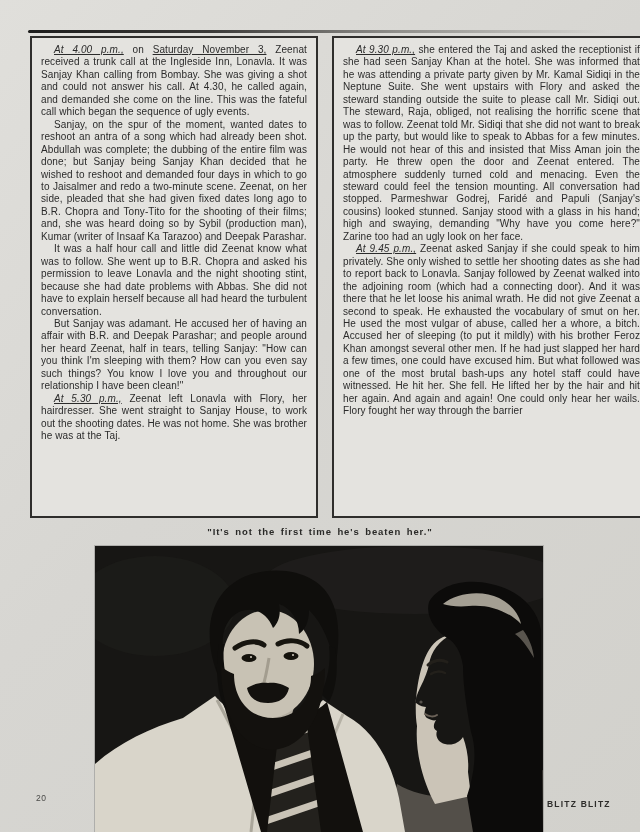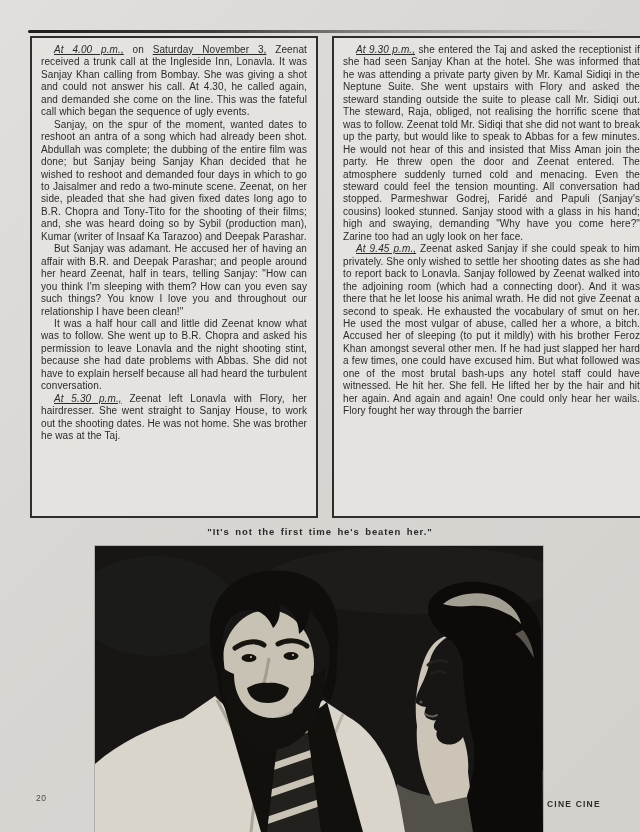--- a/index.html
+++ b/index.html
@@ -43,22 +43,22 @@
 </head>
 <body>
 
 <div class="page">
 
   <div class="top-shadow"></div>
 
   <div class="col col-left">
       <p class="para"><span class="lead">At 4.00 p.m.,</span><span> on </span><span class="u">Saturday November 3,</span><span> Zeenat received a trunk call at the Ingleside Inn, Lonavla. It was Sanjay Khan calling from Bombay. She was giving a shot and could not answer his call. At 4.30, he called again, and demanded she come on the line. This was the fateful call which began the sequence of ugly events.</span></p>
       <p class="para"><span>Sanjay, on the spur of the moment, wanted dates to reshoot an antra of a song which had already been shot. Abdullah was complete; the dubbing of the entire film was done; but Sanjay being Sanjay Khan decided that he wished to reshoot and demanded four days in which to go to Jaisalmer and redo a two-minute scene. Zeenat, on her side, pleaded that she had given fixed dates long ago to B.R. Chopra and Tony-Tito for the shooting of their films; and, she was heard doing so by Sybil (production man), Kumar (writer of Insaaf Ka Tarazoo) and Deepak Parashar.</span></p>
+      <p class="para"><span>It was a half hour call and little did Zeenat know what was to follow. She went up to B.R. Chopra and asked his permission to leave Lonavla and the night shooting stint, because she had date problems with Abbas. She did not have to explain herself because all had heard the turbulent conversation.</span></p>
       <p class="para"><span>But Sanjay was adamant. He accused her of having an affair with B.R. and Deepak Parashar; and people around her heard Zeenat, half in tears, telling Sanjay: "How can you think I'm sleeping with them? How can you even say such things? You know I love you and throughout our relationship I have been clean!"</span></p>
-      <p class="para"><span>It was a half hour call and little did Zeenat know what was to follow. She went up to B.R. Chopra and asked his permission to leave Lonavla and the night shooting stint, because she had date problems with Abbas. She did not have to explain herself because all had heard the turbulent conversation.</span></p>
       <p class="para"><span class="lead">At 5.30 p.m.,</span><span> Zeenat left Lonavla with Flory, her hairdresser. She went straight to Sanjay House, to work out the shooting dates. He was not home. She was brother he was at the Taj.</span></p>
     </div>
 
   <div class="col col-right">
       <p class="para"><span class="lead">At 9.30 p.m.,</span><span> she entered the Taj and asked the receptionist if she had seen Sanjay Khan at the hotel. She was informed that he was attending a private party given by Mr. Kamal Sidiqi in the Neptune Suite. She went upstairs with Flory and asked the steward standing outside the suite to please call Mr. Sidiqi out. The steward, Raja, obliged, not realising the horrific scene that was to follow. Zeenat told Mr. Sidiqi that she did not want to break up the party, but would like to speak to Abbas for a few minutes. He would not hear of this and insisted that Miss Aman join the party. He threw open the door and Zeenat entered. The atmosphere suddenly turned cold and menacing. Even the steward could feel the tension mounting. All conversation had stopped. Parmeshwar Godrej, Faridé and Papuli (Sanjay's cousins) looked stunned. Sanjay stood with a glass in his hand; high and swaying, demanding "Why have you come here?" Zarine too had an ugly look on her face.</span></p>
       <p class="para"><span class="lead">At 9.45 p.m.,</span><span> Zeenat asked Sanjay if she could speak to him privately. She only wished to settle her shooting dates as she had to report back to Lonavla. Sanjay followed by Zeenat walked into the adjoining room (which had a connecting door). And it was there that he let loose his animal wrath. He did not give Zeenat a second to speak. He exhausted the vocabulary of smut on her. He used the most vulgar of abuse, called her a whore, a bitch. Accused her of sleeping (to put it mildly) with his brother Feroz Khan amongst several other men. If he had just slapped her hard a few times, one could have excused him. But what followed was one of the most brutal bash-ups any hotel staff could have witnessed. He hit her. She fell. He lifted her by the hair and hit her again. And again and again! One could only hear her wails. Flory fought her way through the barrier</span></p>
     </div>
 
   <div class="caption">"It's not the first time he's beaten her."</div>
 
@@ -114,15 +114,15 @@
         <path d="M124 132 C108 94 112 54 140 36 C160 22 196 20 218 34 C242 48 248 80 240 122 C236 98 228 78 214 64 C214 76 210 84 204 88 C204 74 196 62 184 58 C186 68 184 76 178 82 C172 66 158 60 144 66 C132 72 126 86 128 102 C124 112 123 122 124 132 Z" fill="#0f0e0c"></path>
         <path d="M124 98 C120 120 122 148 130 162 L140 154 C131 138 127 118 129 98 Z" fill="#0f0e0c"></path>
         <path d="M240 102 C244 122 241 144 234 156 L226 148 C233 133 236 116 234 100 Z" fill="#0f0e0c"></path>
         <path d="M126 120 C126 170 146 202 177 204 C210 202 230 168 230 122 C224 127 220 129 216 130 C216 156 200 172 178 172 C155 172 139 154 139 128 C134 126 130 124 126 120 Z" fill="#13110e"></path>
         <path d="M152 142 C160 137 168 136 173 137 C178 136 187 137 194 142 C192 152 184 157 173 157 C162 157 154 152 152 142 Z" fill="#13110e"></path>
       </g>
     </svg>
   </div>
 
   <div class="page-number">20</div>
-  <div class="magazine-name">CINE CINE</div>
+  <div class="magazine-name">BLITZ BLITZ</div>
 
 </div>
 
 </body></html>

